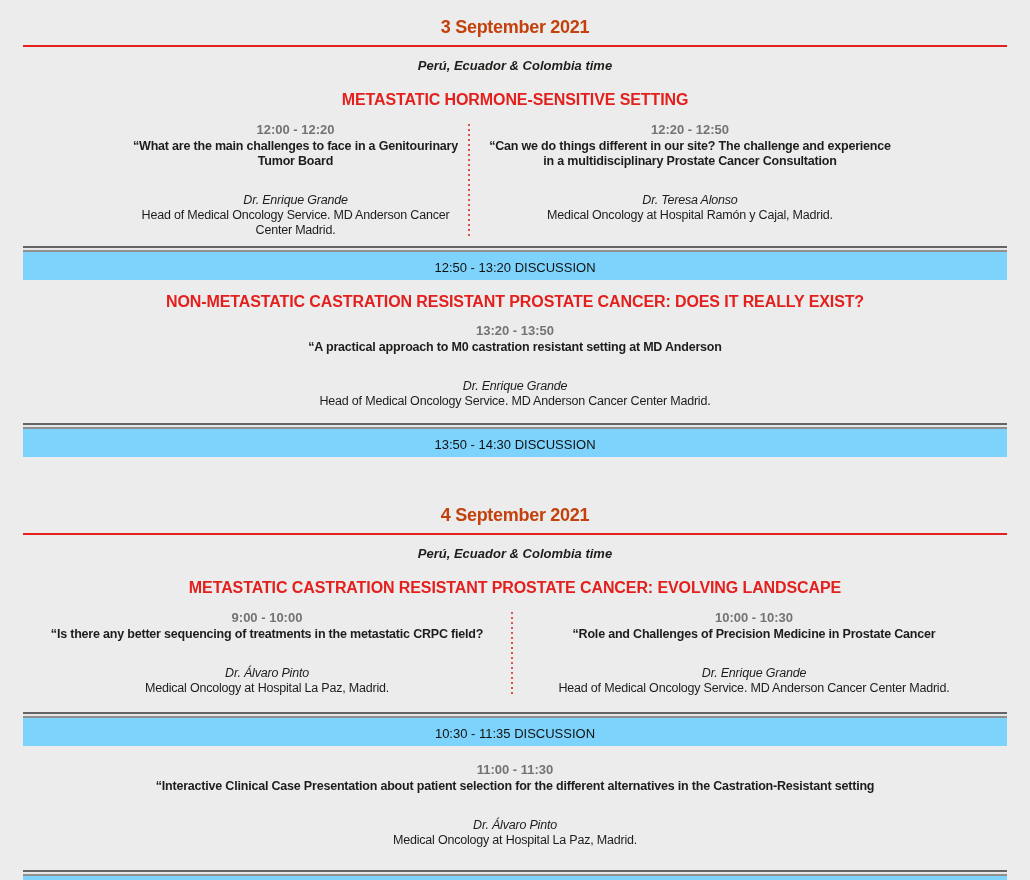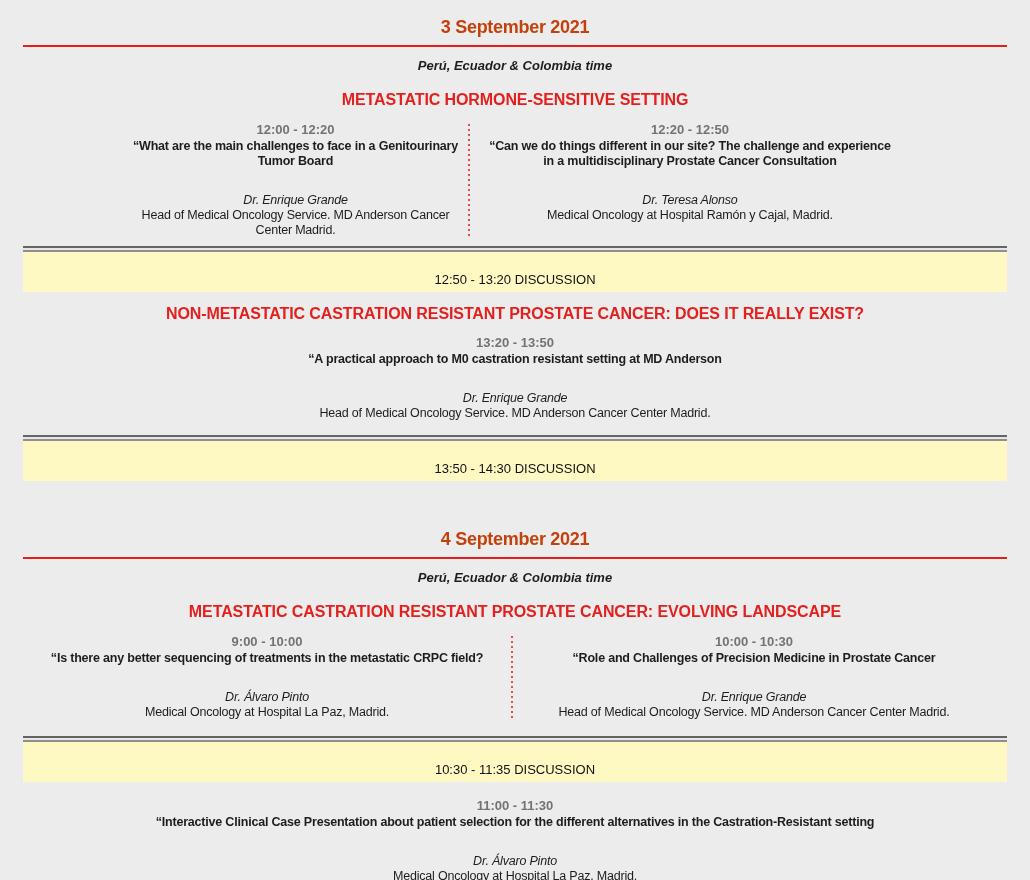--- a/index.html
+++ b/index.html
@@ -72,25 +72,25 @@
   .session .stitle { font-weight: bold; }
   .session .speaker { font-style: italic; margin-top: 24px; }
   .disc { margin: 8px 23px 0; }
   .disc-rule {
     height: 2px;
     border-top: 2px solid #646464;
     border-bottom: 2px solid #8f8f8f;
     background: #e6e6e6;
   }
   .disc-bar {
-    background: #fef9c3;
+    background: #7dd3fc;
     text-align: center;
     font-size: 13px;
     line-height: 15px;
-    padding: 20px 0 5px;
+    padding: 8px 0 5px;
     color: #111111;
   }
   .register-row { margin-top: 9px; text-align: center; }
   .register-button {
     position: relative;
     display: inline-block;
     width: 292px;
     height: 39px;
     border: none;
     border-radius: 27px;

